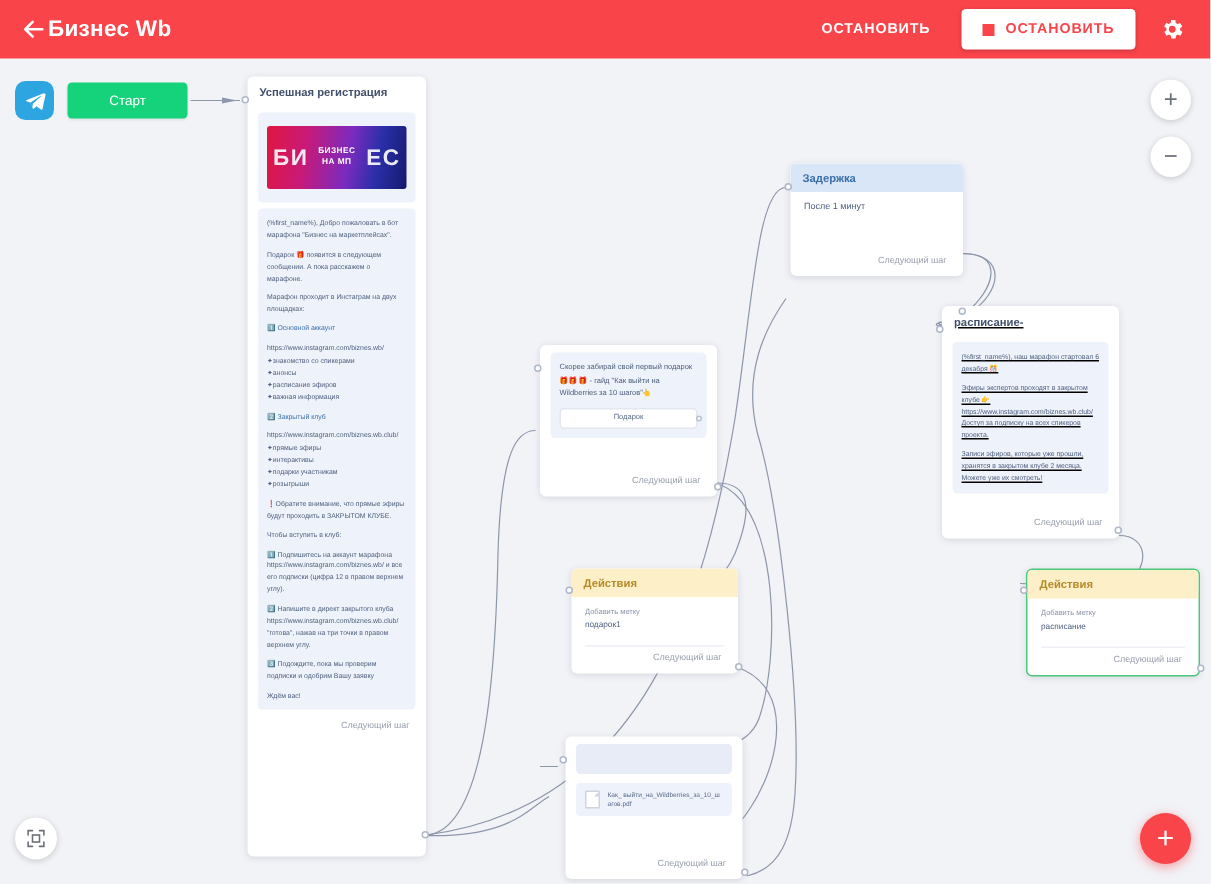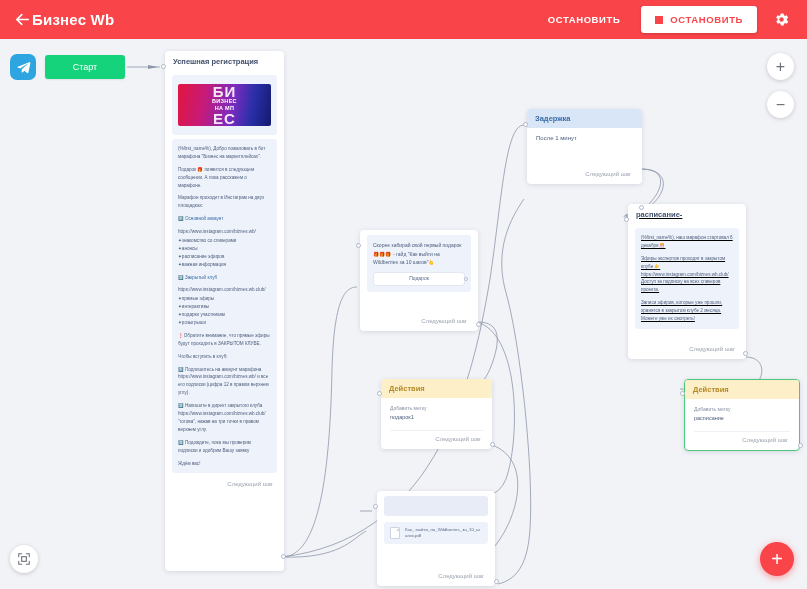--- a/index.html
+++ b/index.html
@@ -155,21 +155,21 @@
     width: 100%; height: 42px; border-radius: 2px;
     background: linear-gradient(100deg,#e0163f 0%,#c81a77 28%,#7a2bc0 58%,#2a2fa8 78%,#141a6e 100%);
     position: relative; overflow: hidden;
     display: flex; align-items: center; justify-content: center;
   }
   .hero .big {
     position: absolute; inset: 0;
     display: flex; align-items: center; justify-content: space-between;
     padding: 0 4px;
     color: rgba(255,255,255,.9); font-weight: bold; font-size: 15px;
-    letter-spacing: 1px; line-height: 1; flex-direction: column;
+    letter-spacing: 1px; line-height: 1;
   }
   .hero .center {
     position: relative; z-index: 3;
     color: #fff; font-weight: bold; font-size: 5.5px;
     text-align: center; line-height: 1.25; letter-spacing: .3px;
   }
 
   
   .gift-btn {
     margin-top: 4px;

